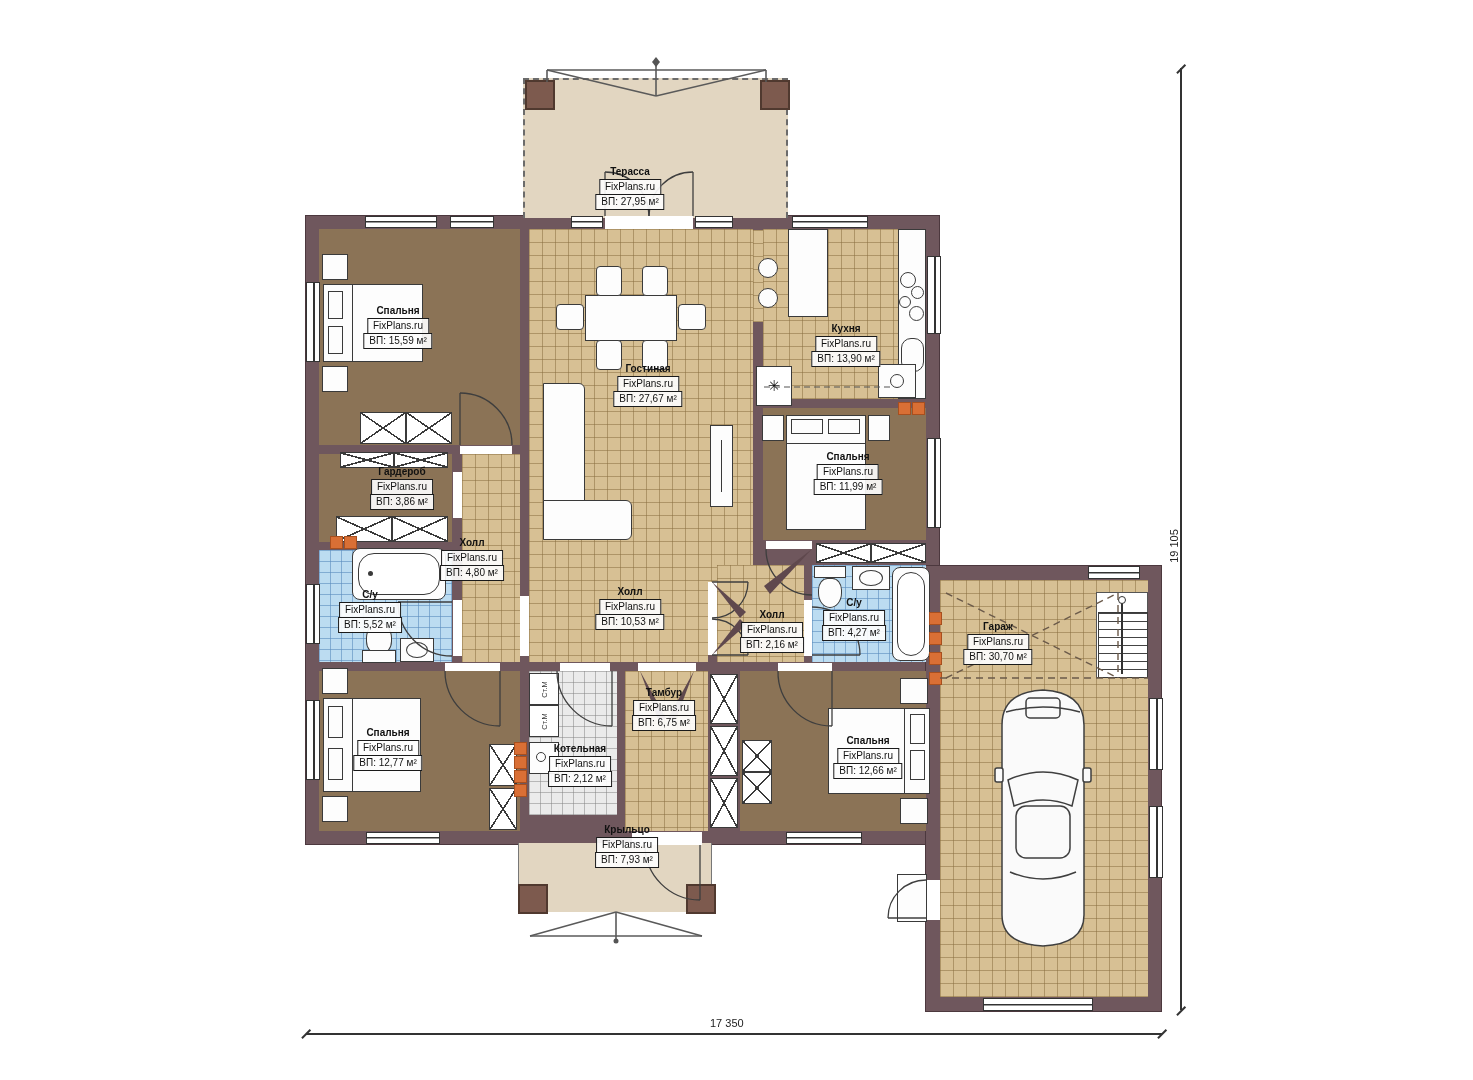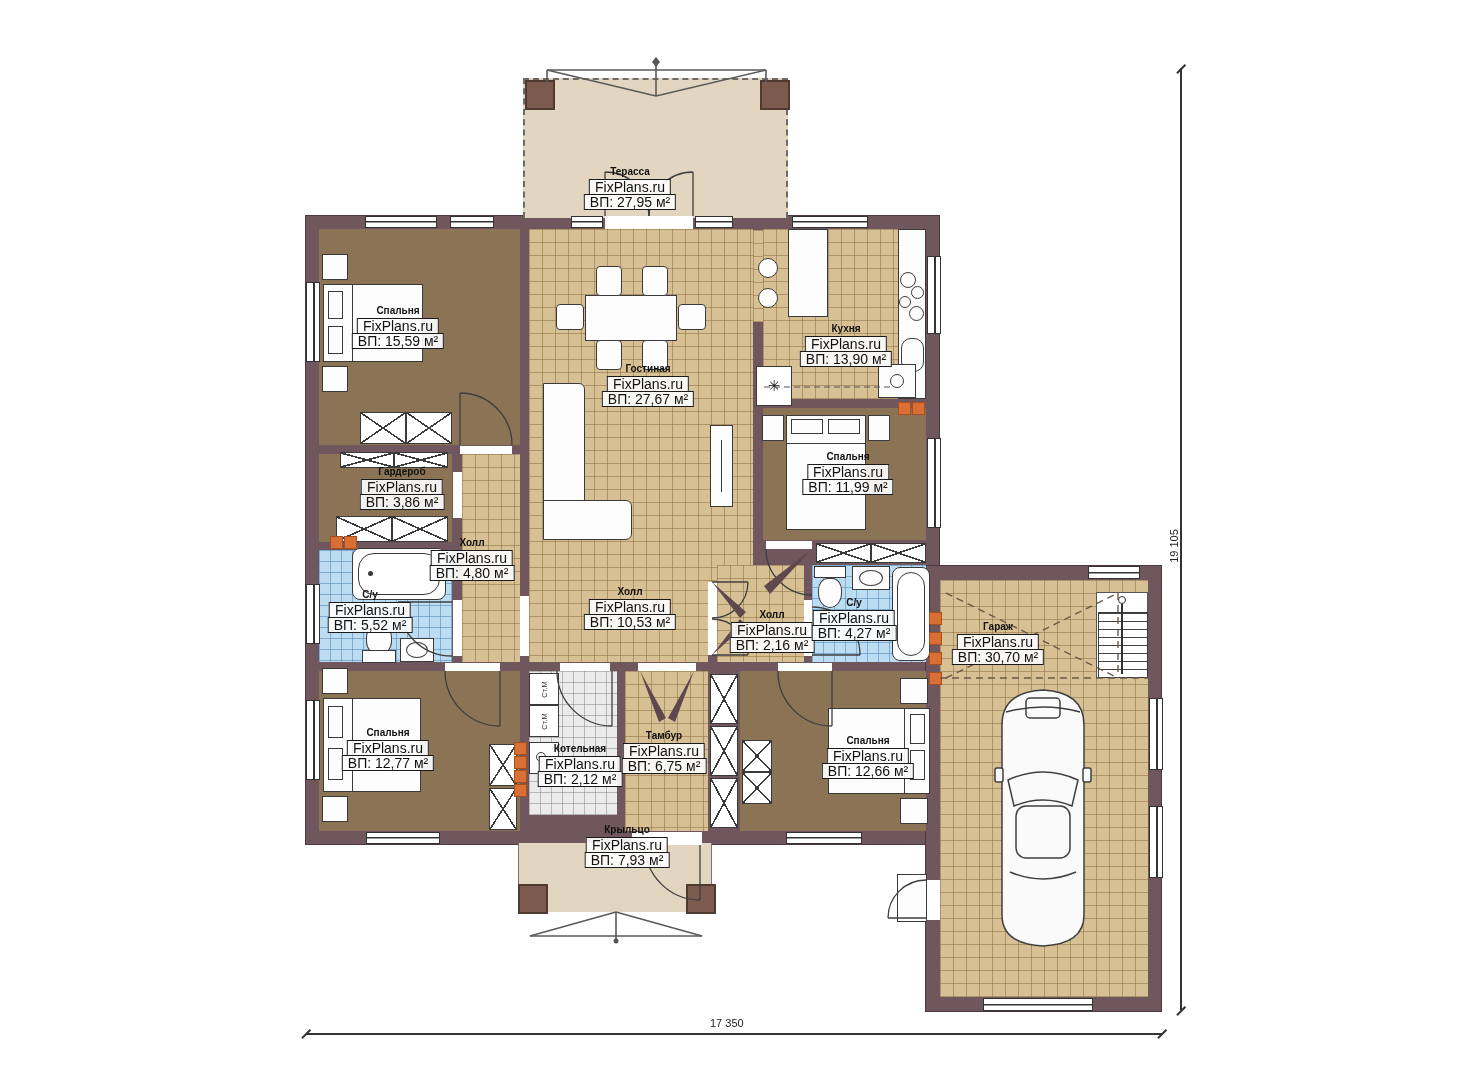--- a/index.html
+++ b/index.html
@@ -36,21 +36,21 @@
   .furn-round{border-radius:50%;}
   .xbox{position:absolute;box-sizing:border-box;border:1.5px solid #3a3a3a;z-index:5;
     background:
      linear-gradient(to top right,transparent calc(50% - .8px),#3a3a3a calc(50% - .8px),#3a3a3a calc(50% + .8px),transparent calc(50% + .8px)),
      linear-gradient(to bottom right,transparent calc(50% - .8px),#3a3a3a calc(50% - .8px),#3a3a3a calc(50% + .8px),transparent calc(50% + .8px)),#fff;}
   .vent{position:absolute;width:11px;height:11px;background:#d96f35;border:1px solid #a84f1e;z-index:6;}
   .post{position:absolute;width:26px;height:26px;background:#7d5a4e;border:2px solid #50392f;z-index:6;}
   
   .rlabel{position:absolute;transform:translateX(-50%);display:flex;flex-direction:column;align-items:center;z-index:40;}
   .rl-name{font-weight:bold;font-size:10px;line-height:13px;color:#111;white-space:nowrap;}
-  .rl-box{border:1.4px solid #1a1a1a;background:rgba(253,253,253,.92);font-size:14px;line-height:12px;
+  .rl-box{border:1.4px solid #1a1a1a;background:rgba(253,253,253,.92);font-size:10px;line-height:12px;
           padding:1px 5px;white-space:nowrap;}
   .rl-box.first{margin-top:1px;}
   .rl-box.second{margin-top:-1.4px;}
   
   .dim{position:absolute;z-index:50;font-size:11px;color:#222;}
   .dimline-h{position:absolute;height:1.5px;background:#333;z-index:50;}
   .dimline-v{position:absolute;width:1.5px;background:#333;z-index:50;}
   .tick{position:absolute;width:12px;height:1.5px;background:#333;transform:rotate(-45deg);z-index:50;}
   .washer{position:absolute;background:#fff;border:1.5px solid #3a3a3a;z-index:6;display:flex;align-items:center;justify-content:center;}
   .washer span{font-size:7.5px;transform:rotate(-90deg);white-space:nowrap;color:#333;}
@@ -380,21 +380,21 @@
   <div class="rlabel" style="left:388px;top:726px;">
     <div class="rl-name">Спальня</div>
     <div class="rl-box first">FixPlans.ru</div>
     <div class="rl-box second">ВП: 12,77 м²</div>
   </div>
   <div class="rlabel" style="left:580px;top:742px;">
     <div class="rl-name">Котельная</div>
     <div class="rl-box first">FixPlans.ru</div>
     <div class="rl-box second">ВП: 2,12 м²</div>
   </div>
-  <div class="rlabel" style="left:664px;top:729px;">
+  <div class="rlabel" style="left:664px;top:686px;">
     <div class="rl-name">Тамбур</div>
     <div class="rl-box first">FixPlans.ru</div>
     <div class="rl-box second">ВП: 6,75 м²</div>
   </div>
   <div class="rlabel" style="left:868px;top:734px;">
     <div class="rl-name">Спальня</div>
     <div class="rl-box first">FixPlans.ru</div>
     <div class="rl-box second">ВП: 12,66 м²</div>
   </div>
   <div class="rlabel" style="left:627px;top:823px;">

